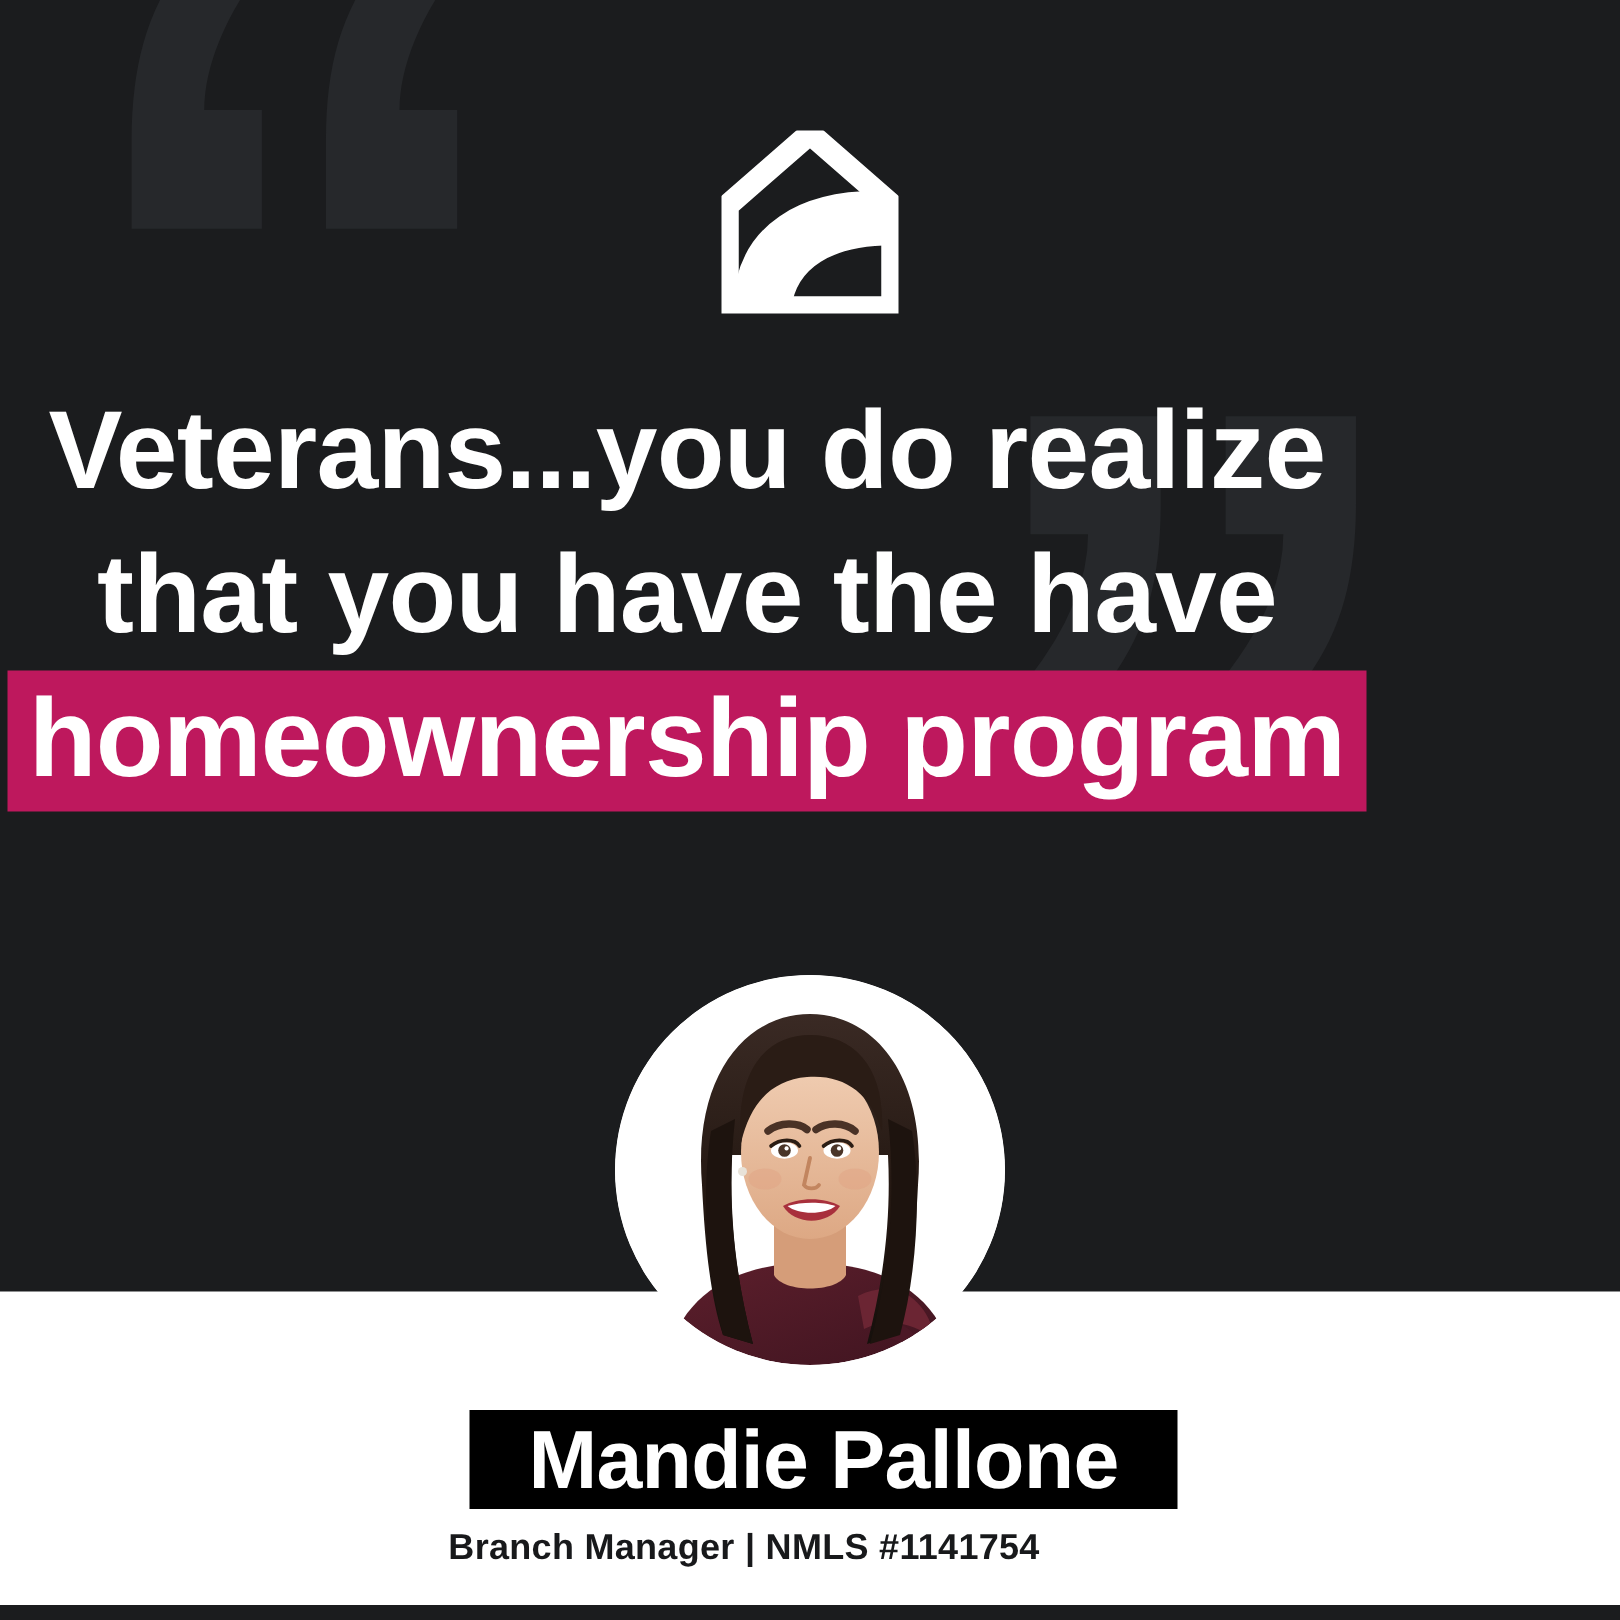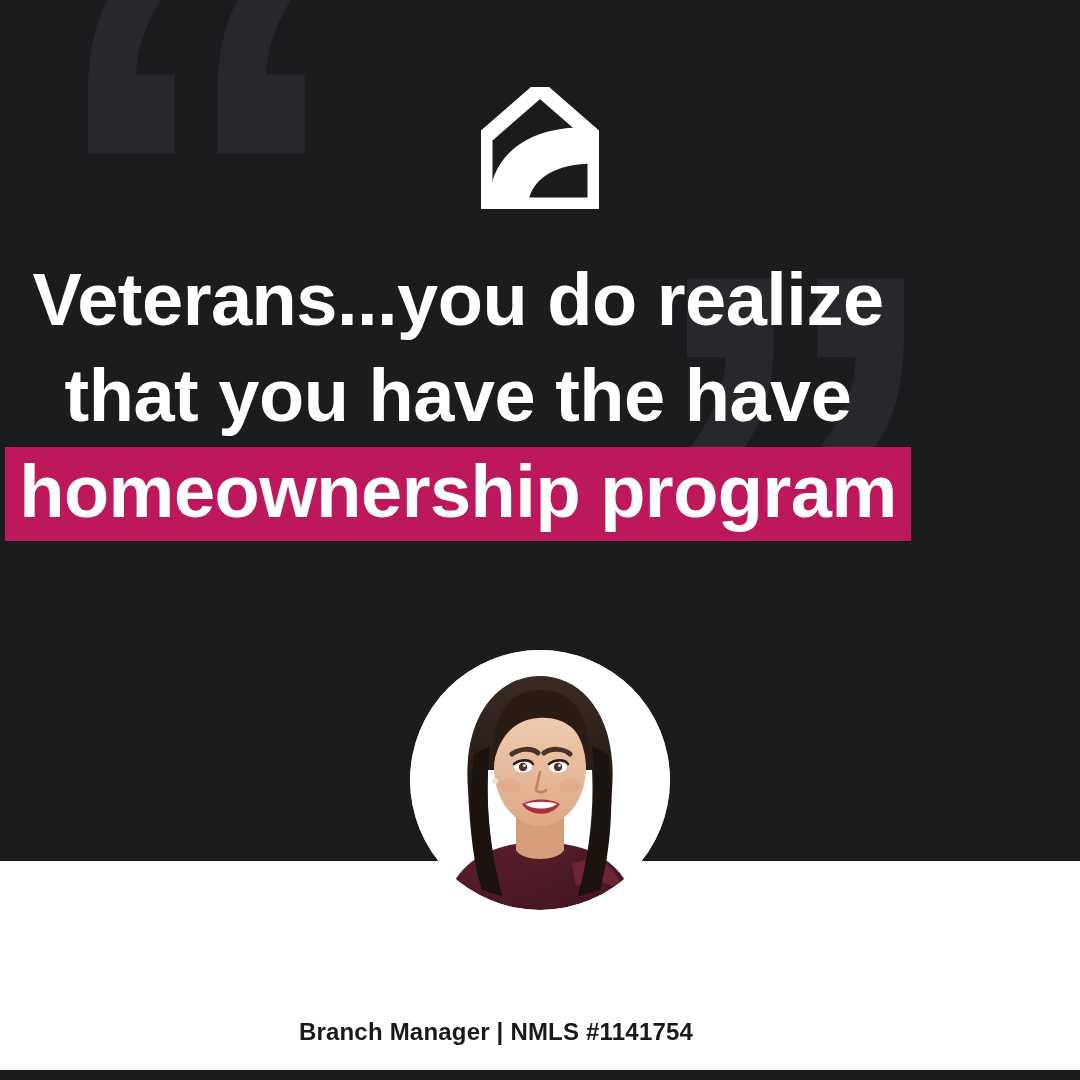--- a/index.html
+++ b/index.html
@@ -265,18 +265,21 @@
         <ellipse cx="100" cy="136" rx="11" ry="7" fill="#e0a183" opacity="0.45"></ellipse>
         <ellipse cx="160" cy="136" rx="11" ry="7" fill="#e0a183" opacity="0.45"></ellipse>
 
         <circle cx="85" cy="131" r="3" fill="#e8e2d8"></circle>
       </g>
     </svg>
   </div>
 
   <div class="light-panel"></div>
 
+  <div class="name-badge">
+    <span class="name-text">Mandie Pallone</span>
+  </div>
 
   <div class="subtitle">Branch Manager | NMLS #1141754</div>
 
   <div class="bottom-bar"></div>
 
 </div>
 
 </body></html>

